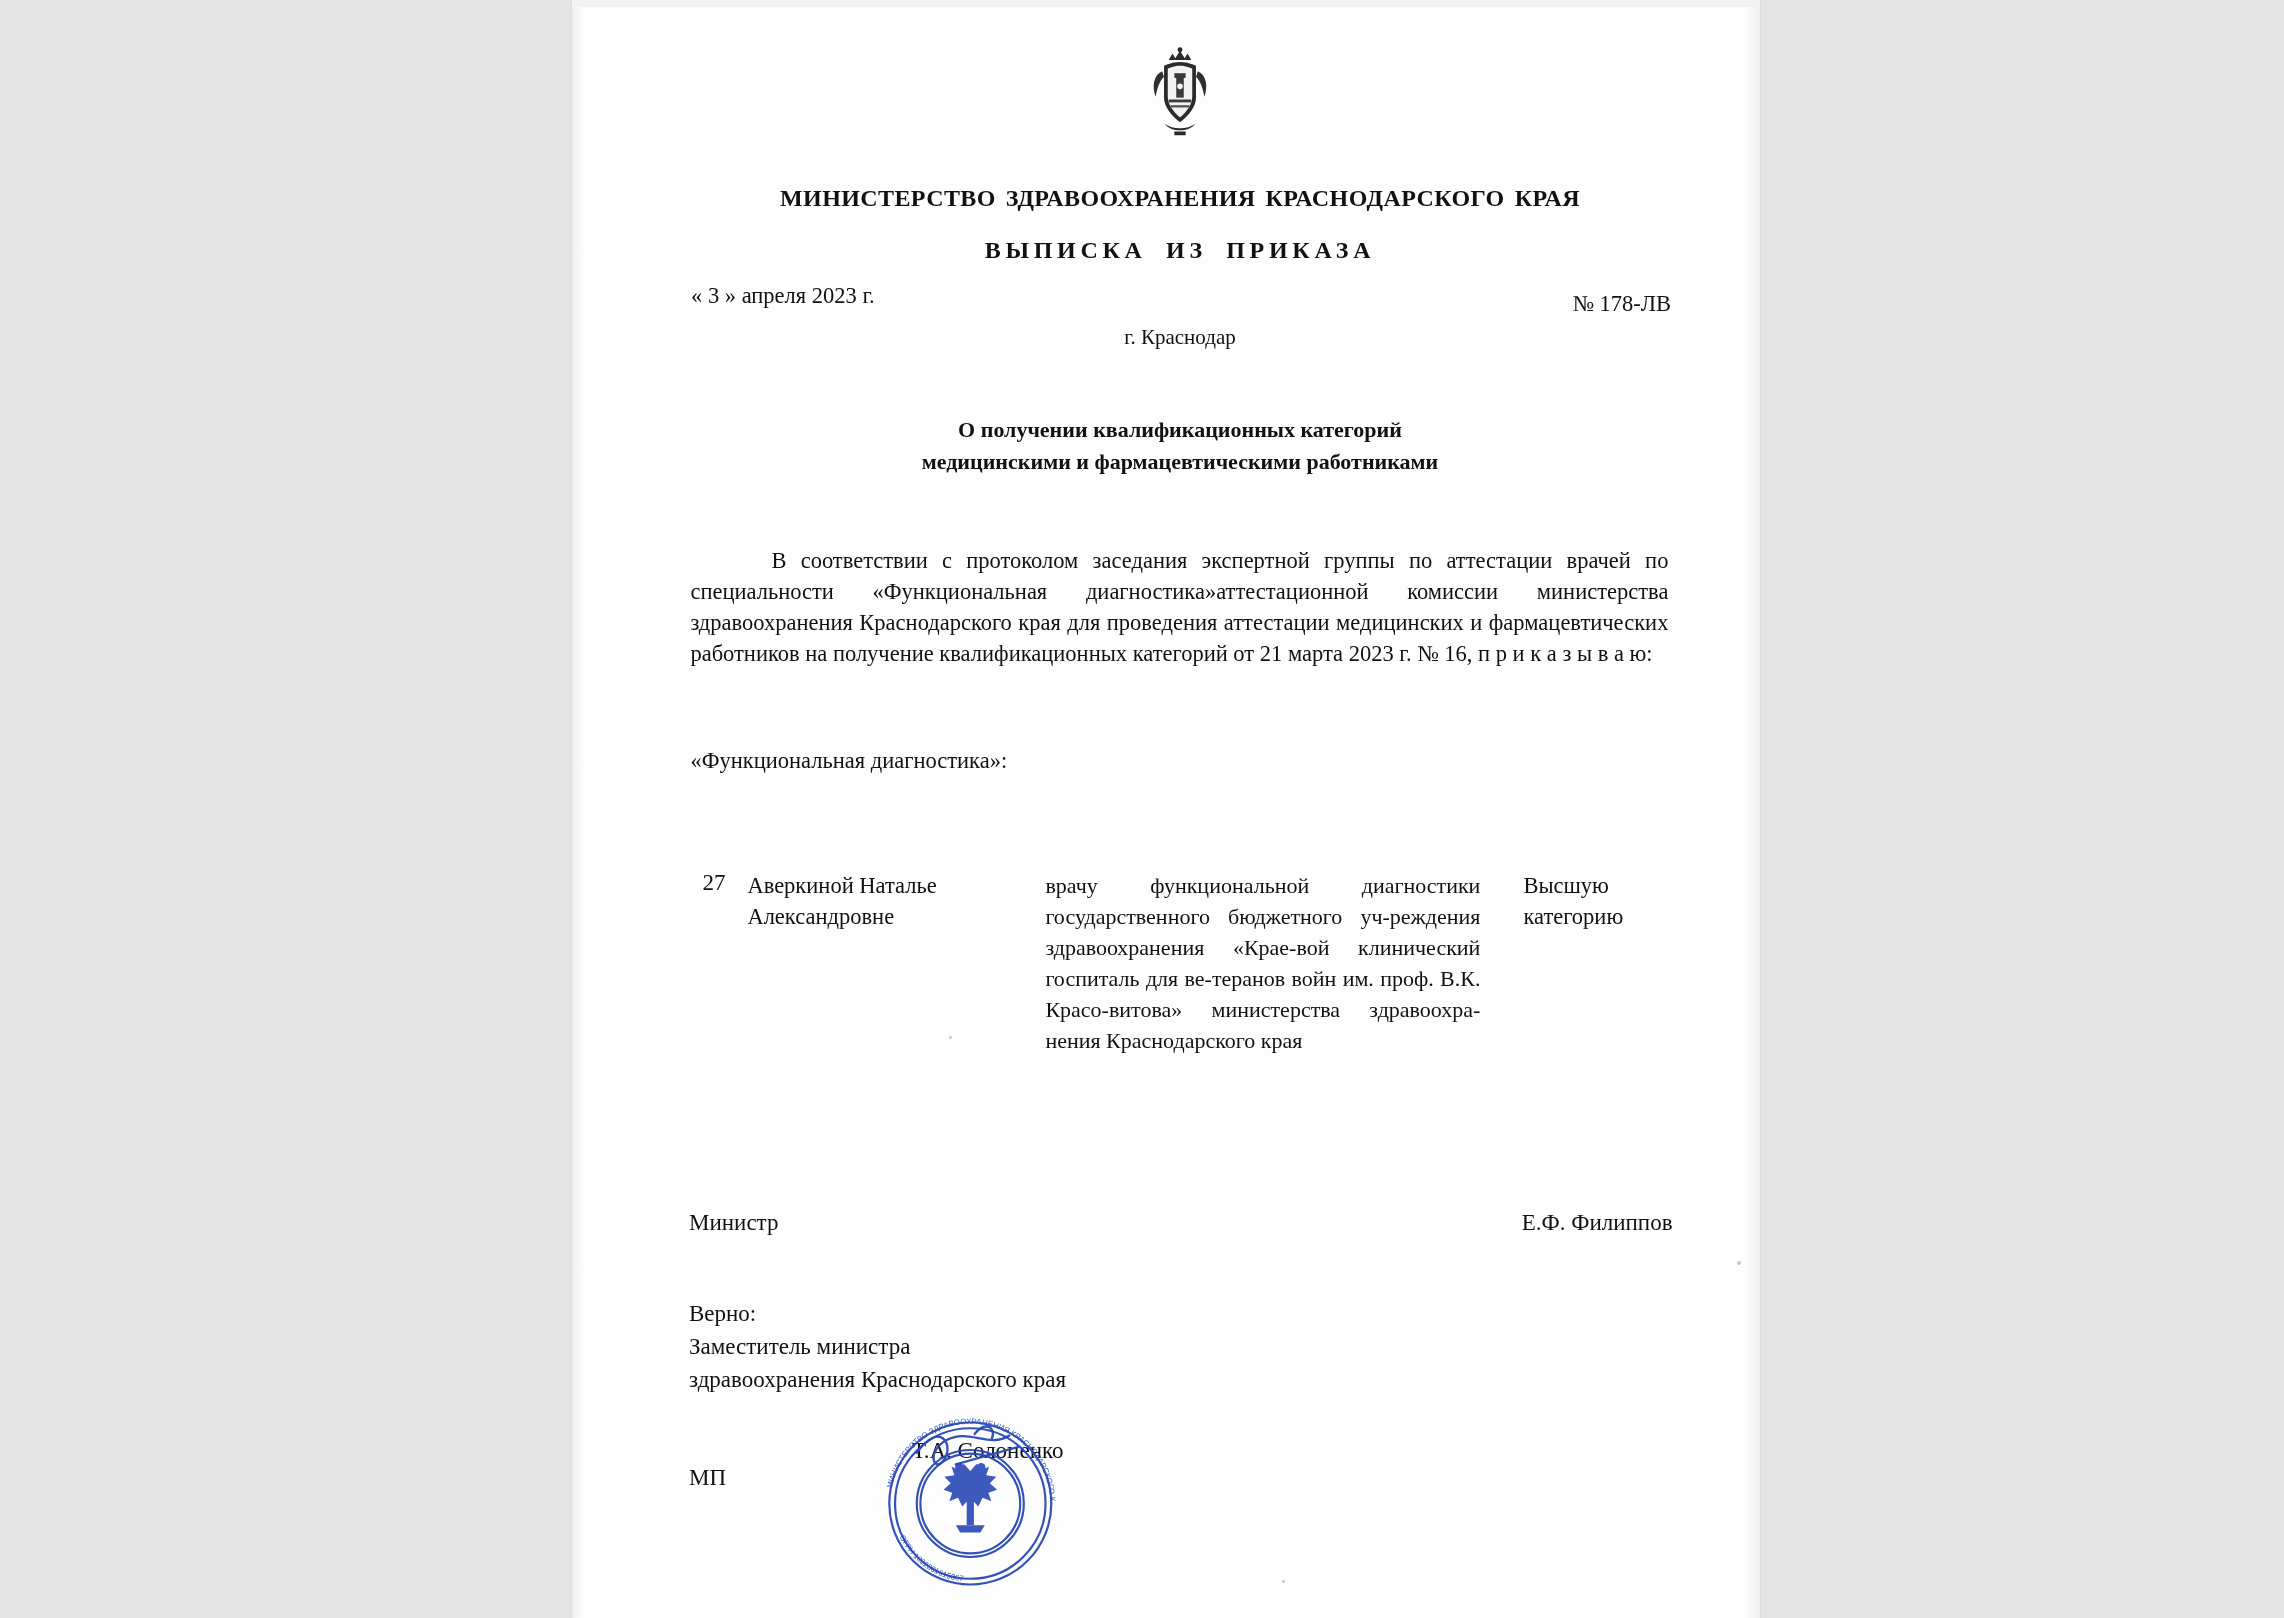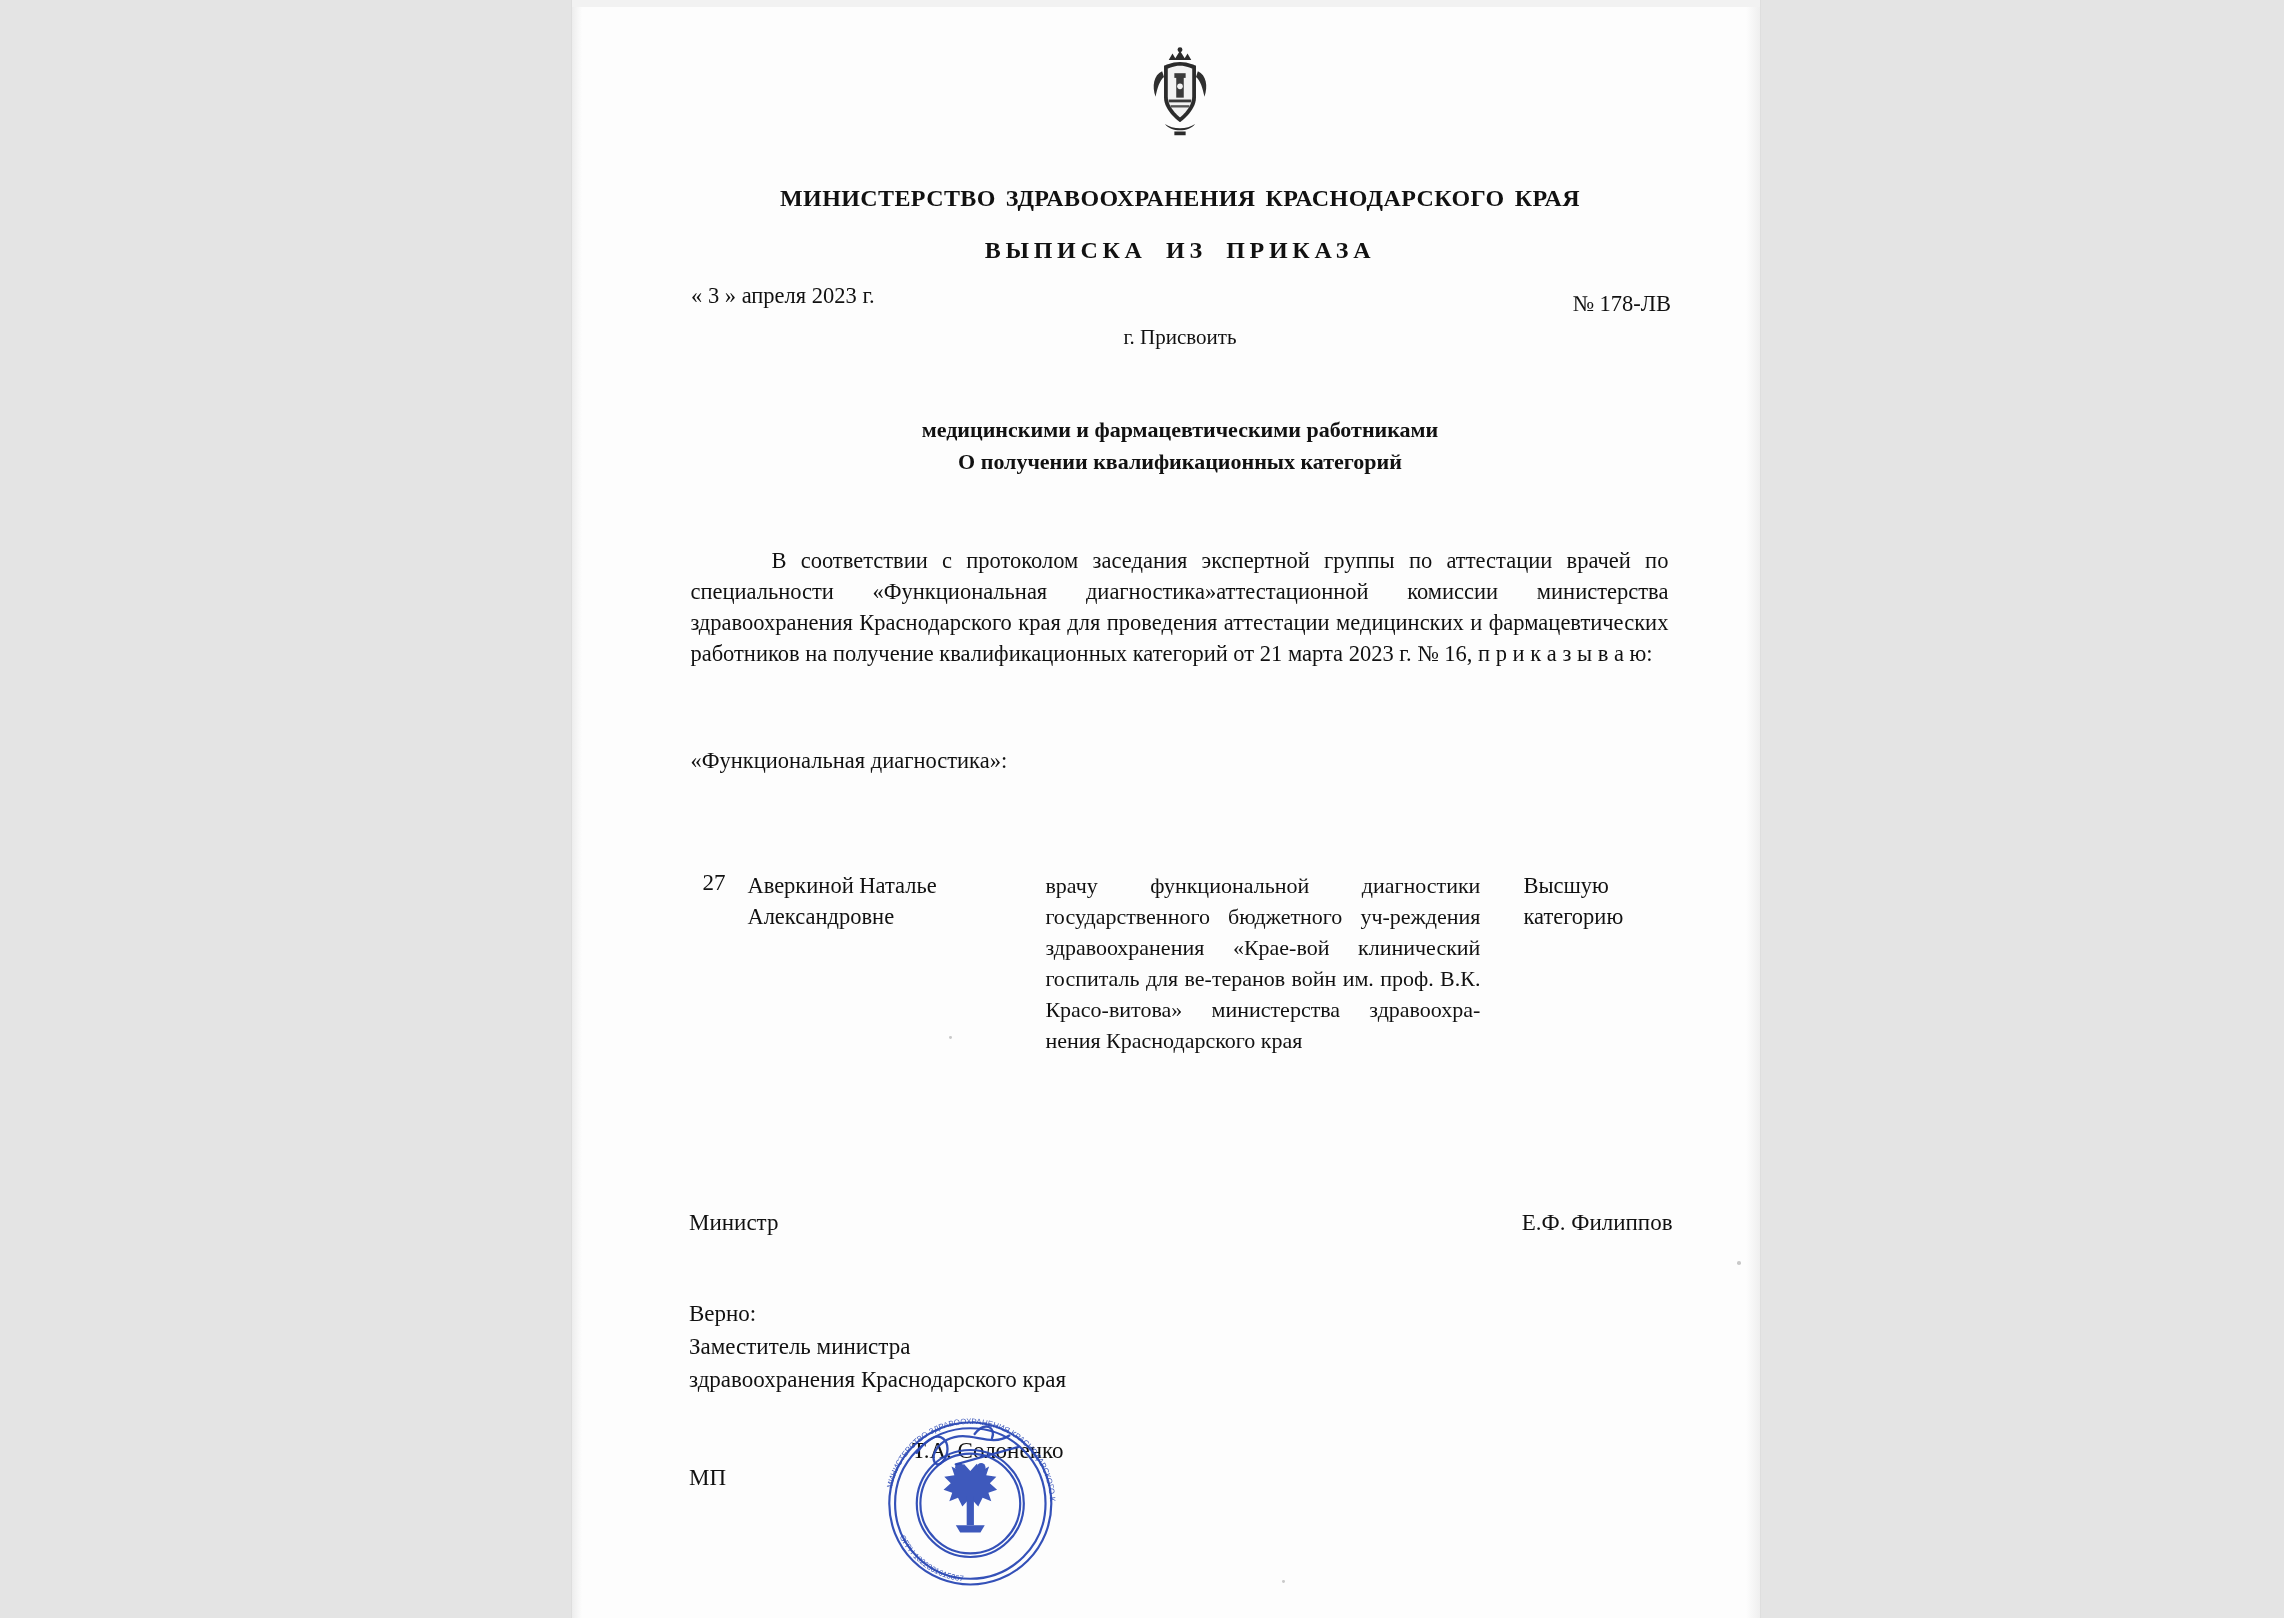--- a/index.html
+++ b/index.html
@@ -288,25 +288,25 @@
           <path d="M34 84 C42 90 58 90 66 84 C60 93 40 93 34 84 z" fill="#2b2b2b"></path>
           <path d="M44 92 h12 v4 h-12 z" fill="#2b2b2b"></path>
         </g>
       </svg>
 
       <div class="ministry-title">МИНИСТЕРСТВО  ЗДРАВООХРАНЕНИЯ КРАСНОДАРСКОГО  КРАЯ</div>
       <div class="doc-kind">ВЫПИСКА ИЗ ПРИКАЗА</div>
 
       <div class="date-line">« 3 » апреля  2023 г.</div>
       <div class="number-line">№  178-ЛВ</div>
-      <div class="city-line">г. Присвоить</div>
+      <div class="city-line">г. Краснодар</div>
 
       <div class="subject">
+        <div>О получении квалификационных категорий</div>
         <div>медицинскими и фармацевтическими работниками</div>
-        <div>О получении квалификационных категорий</div>
       </div>
 
       <div class="body-block">
         <p><span class="indent"></span><span>В  соответствии  с  протоколом  заседания  экспертной  группы  по аттестации   врачей   по   специальности   «Функциональная диагностика»аттестационной   комиссии   министерства   здравоохранения Краснодарского  края  для  проведения  аттестации  медицинских  и фармацевтических работников на получение квалификационных  категорий  от 21 марта 2023 г.  № 16,  п р и к а з ы в а ю:</span></p>
       </div>
 
       <div class="item-block">
         <div class="line2">«Функциональная диагностика»:</div>
       </div>
 

